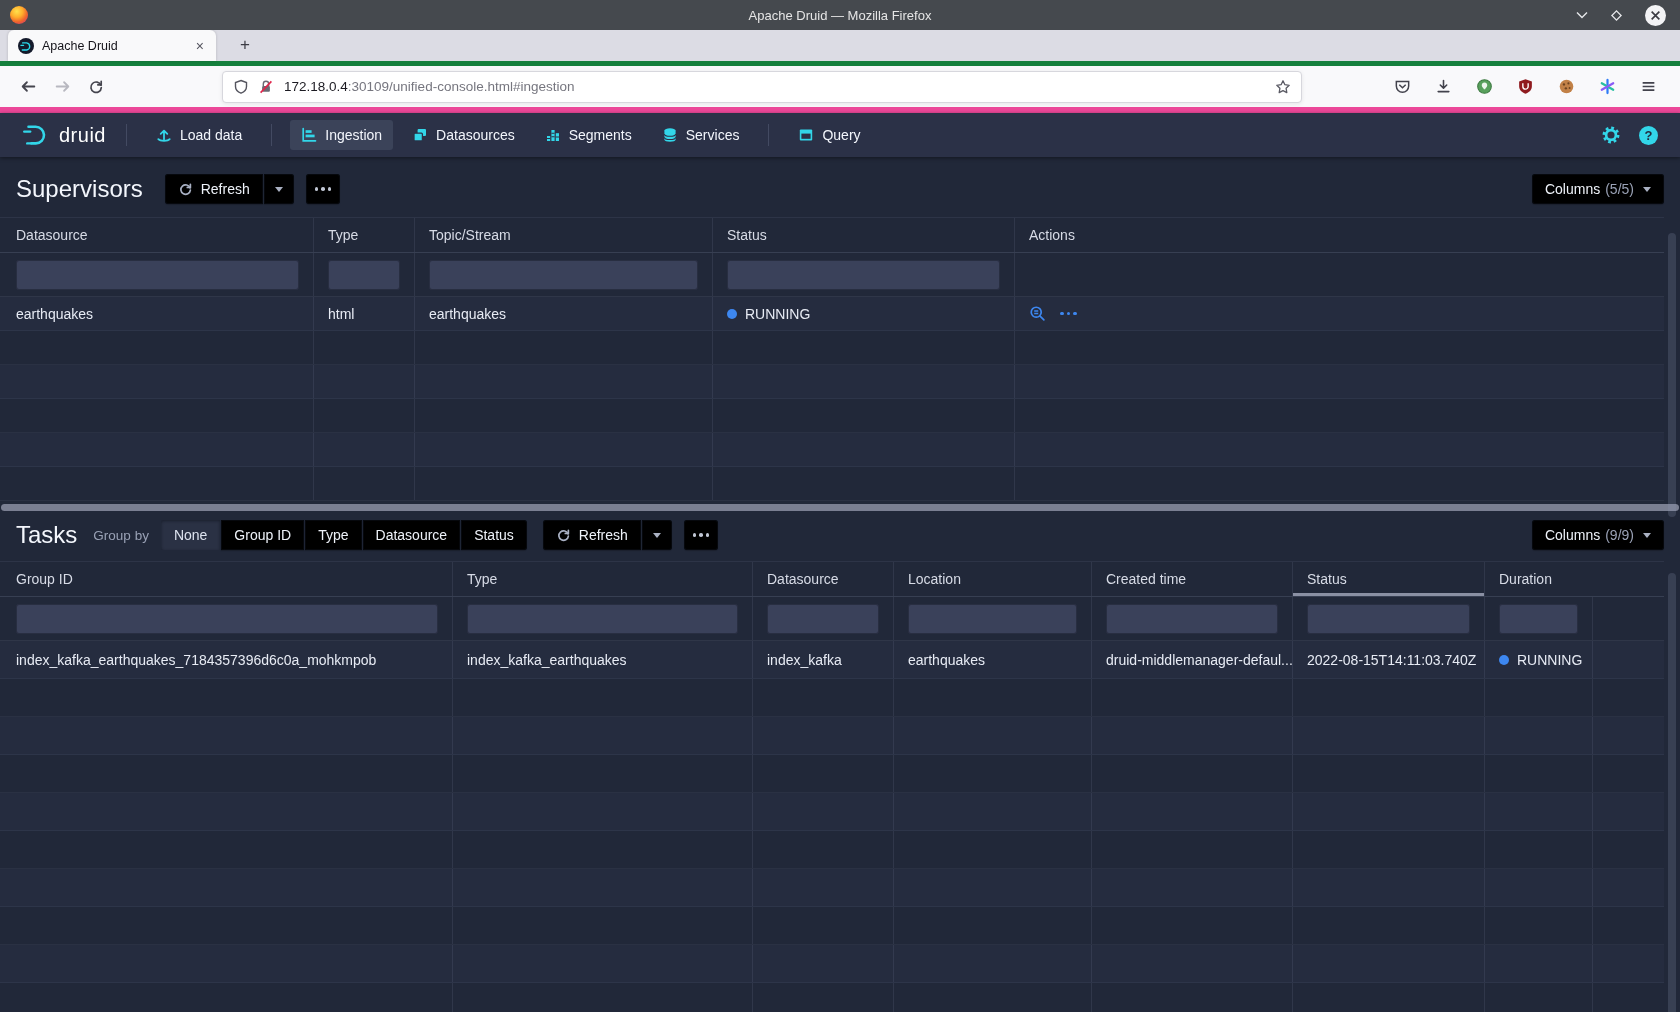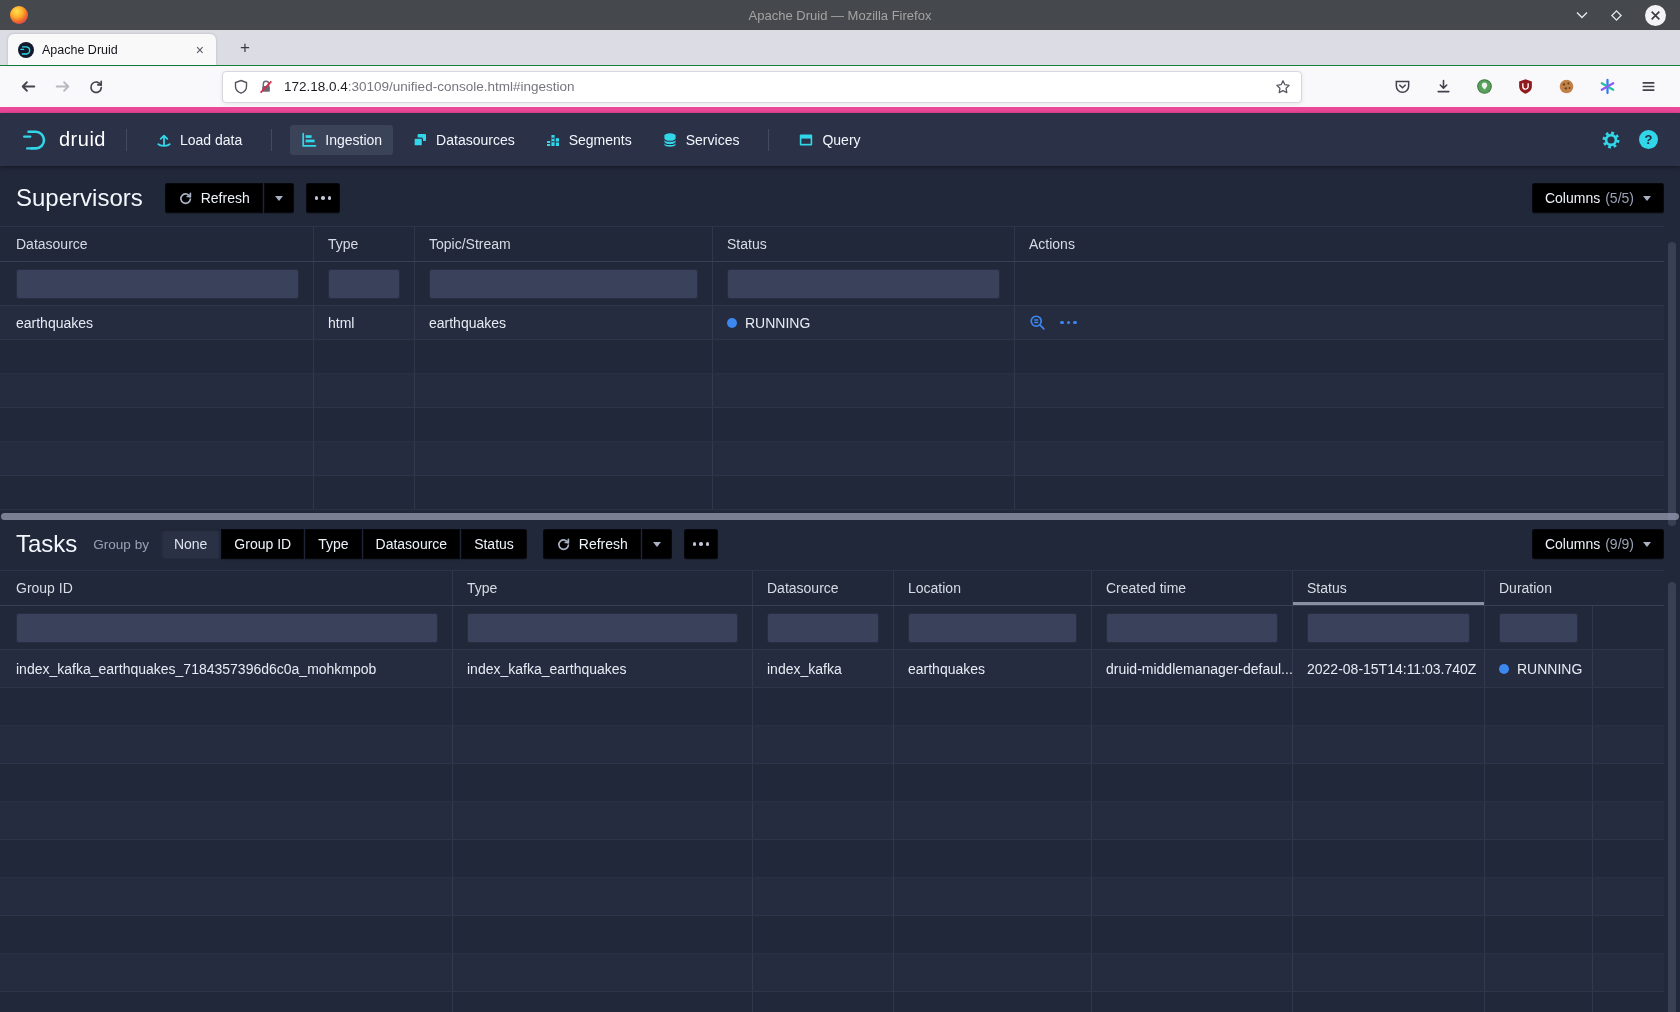--- a/index.html
+++ b/index.html
@@ -8,44 +8,44 @@
     width:1680px; height:1012px;
     font-family:"Liberation Sans","DejaVu Sans",sans-serif;
     background:#212839; color:#e7ebf4;
   }
   svg { display:block; }
 
   
   .titlebar { height:30px; background:#45494e; display:flex; align-items:center; position:relative; }
   .fx-logo { width:18px; height:18px; border-radius:50%; margin-left:10px;
     background:radial-gradient(circle at 38% 30%, #ffe14d 0%, #ffae2c 35%, #f0652c 62%, #c22a8a 100%); }
-  .titlebar-title { position:absolute; left:0; right:0; text-align:center; font-size:13px; color:#a3a3a3; }
+  .titlebar-title { position:absolute; left:0; right:0; text-align:center; font-size:13px; color:#e5e5e5; }
   .win-controls { margin-left:auto; display:flex; align-items:center; gap:22px; padding-right:14px; z-index:2; }
   .close-circle { width:21px; height:21px; border-radius:50%; background:#f3f3f5; display:flex; align-items:center; justify-content:center; }
 
-  .tabbar { height:36px; background:#dcdce4; display:flex; align-items:flex-end; border-bottom:1px solid #15803d; }
+  .tabbar { height:36px; background:#dcdce4; display:flex; align-items:center; border-bottom:5px solid #15803d; }
   .tab { width:208px; height:31px; margin-left:8px; background:#f9f9fa; border-radius:6px 6px 0 0;
     display:flex; align-items:center; padding:0 8px 0 10px; box-shadow:0 0 3px rgba(0,0,0,.18); }
   .tab-title { font-size:12.5px; color:#15141a; margin-left:8px; flex:1; white-space:nowrap; overflow:hidden; }
   .tab-close { color:#55555f; font-size:14px; padding:0 4px; }
   .newtab { width:30px; height:30px; margin:0 0 2px 14px; display:flex; align-items:center; justify-content:center;
     font-size:17px; color:#3b3b44; border-radius:4px; }
 
   .toolbar { height:47px; background:#f9f9fb; border-bottom:6px solid #ec4899; display:flex; align-items:center; padding:0 12px; }
   .nav-btn { width:32px; height:32px; display:flex; align-items:center; justify-content:center; border-radius:4px; margin-right:2px; }
   .urlbar { margin-left:108px; width:1080px; height:32px; background:#ffffff; border:1px solid #d7d7dd; border-radius:4px;
     display:flex; align-items:center; padding:0 10px; box-shadow:0 1px 4px rgba(0,0,0,.08); }
   .url-text { font-size:13.5px; margin-left:10px; flex:1; white-space:nowrap; overflow:hidden; }
   .url-host { color:#1c1b22; }
   .url-path { color:#76767f; }
   .tb-icons { margin-left:auto; display:flex; align-items:center; gap:9px; padding-right:4px; }
   .tb-icons .nav-btn { margin:0; }
 
   
-  .dnav { height:53px; background:#2b3147; display:flex; align-items:center; padding:0 14px;
+  .dnav { height:44px; background:#2b3147; display:flex; align-items:center; padding:0 14px;
     box-shadow:0 1px 4px rgba(0,0,0,.45); position:relative; z-index:3; }
   .brand { display:flex; align-items:center; gap:9px; padding:0 6px; }
   .brand-name { font-size:20px; color:#ffffff; letter-spacing:.5px; }
   .nav-div { width:1px; height:22px; background:#434a62; margin:0 14px; }
   .nav-item { display:flex; align-items:center; gap:8px; padding:7px 11px; border-radius:3px; margin:0 4px; }
   .nav-item.active { background:#3b4359; }
   .nav-label { font-size:14px; color:#f3f6fc; }
   .dnav-right { margin-left:auto; display:flex; align-items:center; gap:18px; padding-right:8px; }
   .help-badge { width:19px; height:19px; border-radius:50%; background:#32d6e9; color:#232b3f;
     font-size:13px; font-weight:700; display:flex; align-items:center; justify-content:center; }

